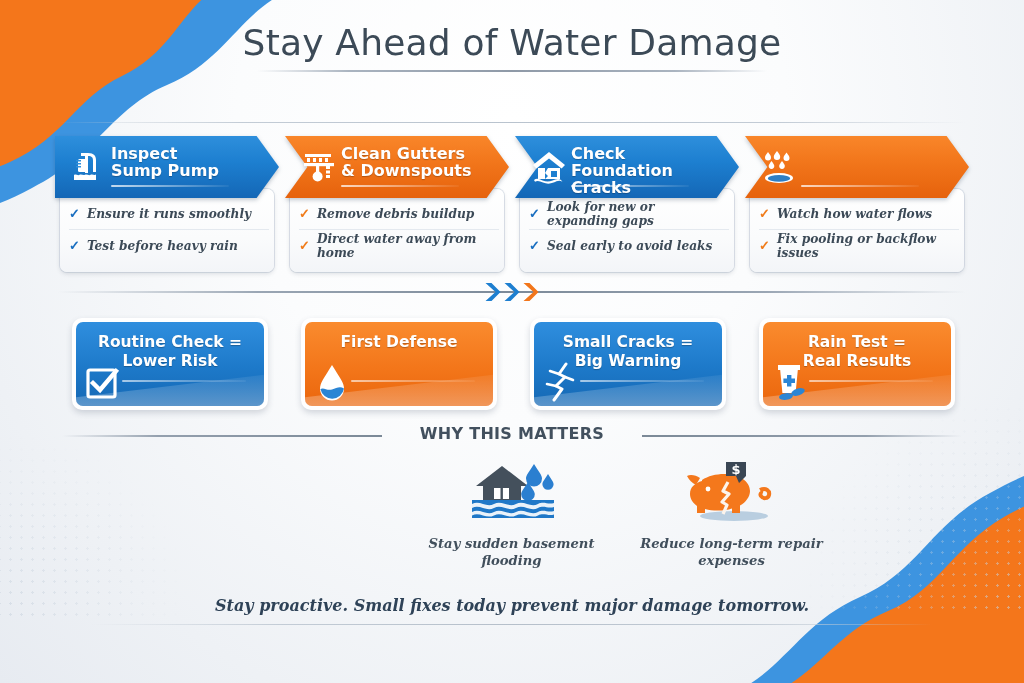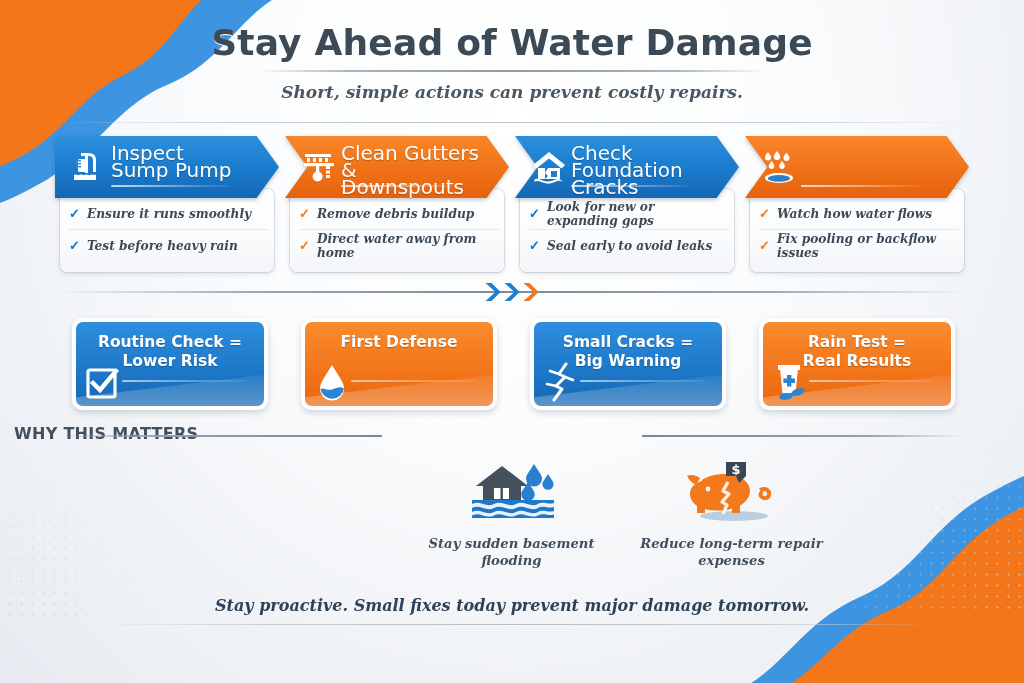--- a/index.html
+++ b/index.html
@@ -26,21 +26,21 @@
     -webkit-mask-image:radial-gradient(circle at 92% 92%, #000 0%, transparent 70%);
             mask-image:radial-gradient(circle at 92% 92%, #000 0%, transparent 70%);}
 
   .corner{position:absolute;pointer-events:none;}
   .corner.tl{left:-8px;top:-10px;}
   .corner.br{right:-8px;bottom:-10px;}
 
   
   .header{position:absolute;left:0;right:0;top:22px;text-align:center;}
   .title{
-    font-size:36px;font-weight:bold;color:#3c4a57;letter-spacing:.2px;
+    font-size:36px;font-weight:normal;color:#3c4a57;letter-spacing:.2px;
     font-family:"DejaVu Sans", sans-serif;
     text-shadow:0 1px 0 #fff;
     display:inline-block;padding-bottom:7px;
   }
   .title-rule{
     width:510px;height:2px;margin:0 auto 10px auto;
     background:linear-gradient(90deg,rgba(160,172,186,0) 0%,#aab4c0 18%,#8e99a7 50%,#aab4c0 82%,rgba(160,172,186,0) 100%);
   }
   .subtitle{
     font-size:17px;font-style:italic;font-weight:bold;color:#4a5763;
@@ -68,21 +68,21 @@
   }
   .banner-inner{
     position:absolute;inset:0;
     clip-path:polygon(0 0, 90% 0, 100% 50%, 90% 100%, 0 100%, 10% 50%);
   }
   .step.s1 .banner-inner{clip-path:polygon(0 0, 90% 0, 100% 50%, 90% 100%, 0 100%, 0 100%, 0 0);}
   .bl-blue{background:linear-gradient(180deg,#2e8fdc 0%,#1d7fd0 42%,#1467b6 100%);}
   .bl-orange{background:linear-gradient(180deg,#f9862a 0%,#f2761b 42%,#e6620c 100%);}
   .banner .txt{
     position:absolute;left:56px;right:26px;top:9px;
-    color:#fff;font-weight:normal;font-size:20px;line-height:17px;
+    color:#fff;font-weight:bold;font-size:16px;line-height:17px;
     font-family:"DejaVu Sans", sans-serif;
     text-shadow:0 1px 1px rgba(0,0,0,.25);
   }
   .banner .underline{
     position:absolute;left:56px;width:118px;height:2px;bottom:11px;border-radius:2px;
     background:linear-gradient(90deg,rgba(255,255,255,.75),rgba(255,255,255,.05));
   }
   .banner .ico{position:absolute;left:14px;top:11px;width:40px;height:40px;}
   .bullets{position:absolute;left:14px;right:10px;top:62px;}
   .bullet{
@@ -127,21 +127,21 @@
     font-family:"DejaVu Sans", sans-serif;
     text-shadow:0 1px 1px rgba(0,0,0,.27);
   }
   .benefit .bline{
     position:absolute;left:46px;right:18px;top:58px;height:2px;z-index:3;border-radius:2px;
     background:linear-gradient(90deg,rgba(255,255,255,.62),rgba(255,255,255,.06));
   }
   .benefit .bico{position:absolute;left:8px;bottom:4px;width:38px;height:40px;z-index:4;}
 
   
-  .why{position:absolute;left:0;right:0;top:424px;text-align:left;}
+  .why{position:absolute;left:0;right:0;top:424px;text-align:center;}
   .why .lbl{
     display:inline-block;padding:0 14px;
     font-family:"DejaVu Sans", sans-serif;
     font-weight:bold;font-size:16px;letter-spacing:.3px;color:#42505e;
   }
   .why .ln{
     position:absolute;top:11px;height:2px;
     background:linear-gradient(90deg,rgba(150,162,176,0) 0%,#94a0ae 30%,#7b8997 100%);
   }
   .why .ln.l{left:62px;width:320px;}
@@ -188,21 +188,20 @@
     <path d="M300,220 L0,220 C50,200 68,150 128,124 C186,99 198,52 258,20 C272,12 286,5 300,0 Z" fill="#3d94e0"></path>
     <path d="M300,220 L42,220 C88,198 104,160 156,138 C208,116 220,74 272,44 C282,38 291,34 300,30 Z" fill="#f4761b"></path>
   </svg>
 
   <div class="dots bl"></div>
   <div class="dots br"></div>
 
   <div class="header">
     <div class="title">Stay Ahead of Water Damage</div>
     <div class="title-rule"></div>
-    <div class="subtitle">Short, simple actions can prevent costly repairs.</div>
   </div>
   <div class="top-hr"></div>
 
   <div class="steps">
 
     <div class="step s1" style="left:0px">
       <div class="card-body"></div>
       <div class="banner">
         <div class="banner-inner bl-blue"></div>
         <svg class="ico" viewBox="0 0 40 40">

